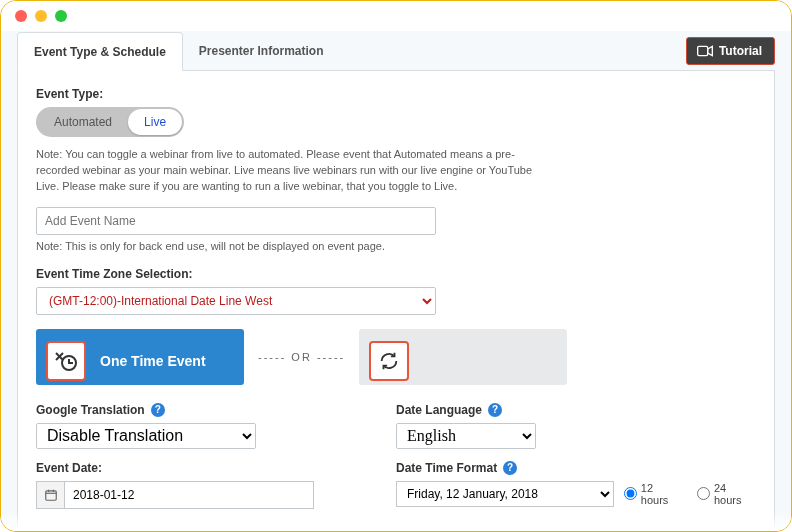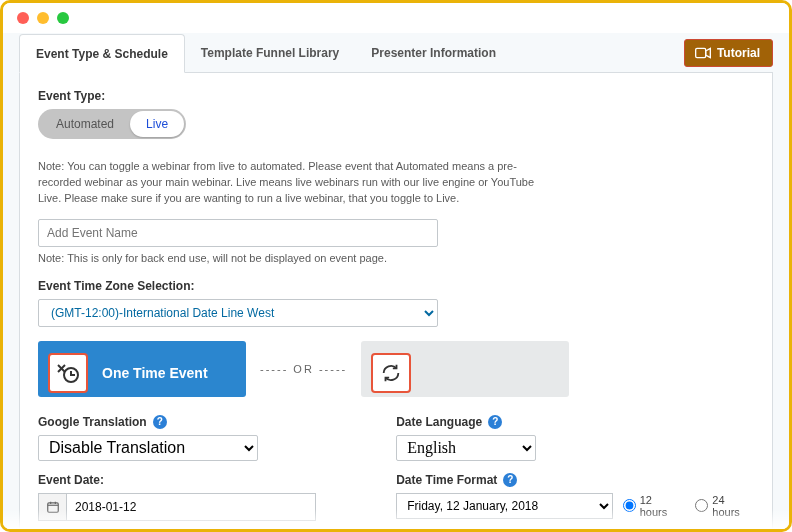--- a/index.html
+++ b/index.html
@@ -6,22 +6,22 @@
   body {
     font-family: -apple-system, "Segoe UI", Arial, sans-serif;
     background: #fff;
     width: 792px;
     height: 532px;
     overflow: hidden;
   }
   .window {
     width: 792px;
     height: 532px;
-    border: 3px solid #eab308;
-    border-radius: 10px;
+    border: 1px solid #eab308;
+    border-radius: 16px;
     overflow: hidden;
     background: #fff;
     display: flex;
     flex-direction: column;
   }
   .titlebar {
     height: 30px;
     display: flex;
     align-items: center;
     padding-left: 14px;
@@ -65,21 +65,21 @@
     border-top-right-radius: 4px;
     position: relative;
     top: 1px;
   }
   .tab.inactive {
     color: #555;
   }
   .spacer { flex: 1; }
   .tutorial-btn {
     align-self: center;
-    background: #a16207;
+    background: #404040;
     color: #fff;
     border: 1px solid #cc4a33;
     border-radius: 3px;
     height: 28px;
     padding: 0 12px 0 10px;
     font-size: 12px;
     font-weight: 600;
     display: flex;
     align-items: center;
     gap: 6px;
@@ -121,21 +121,21 @@
     margin-bottom: 12px;
     max-width: 520px;
   }
   .toggle-pill {
     display: inline-flex;
     background: #c4c4c4;
     border-radius: 999px;
     height: 30px;
     align-items: center;
     padding: 2px;
-    margin-bottom: 20px;
+    margin-bottom: 10px;
   }
   .toggle-opt {
     border: none;
     background: transparent;
     height: 26px;
     padding: 0 16px;
     font-size: 12px;
     border-radius: 999px;
     cursor: pointer;
     color: #555;
@@ -145,21 +145,21 @@
     color: #1d4ed8;
     box-shadow: 0 1px 2px rgba(0,0,0,0.2);
   }
   .text-input, .select {
     width: 400px;
     height: 28px;
     border: 1px solid #c3c8cc;
     border-radius: 2px;
     padding: 0 8px;
     font-size: 12px;
-    color: #0369a1;
+    color: #b91c1c;
     background: #fff;
   }
   .select { appearance: menulist; }
   .section { margin-bottom: 12px; }
   .event-kind-row {
     display: flex;
     align-items: center;
     gap: 14px;
     margin: 14px 0 18px 0;
   }
@@ -244,21 +244,20 @@
   <div class="titlebar">
     <div class="dot red"></div>
     <div class="dot yellow"></div>
     <div class="dot green"></div>
   </div>
 
   <div class="content">
 
     <div class="tabbar">
       <button class="tab active">Event Type &amp; Schedule</button>
-      <button class="tab inactive">Template Funnel Library</button>
       <button class="tab inactive">Presenter Information</button>
       <div class="spacer"></div>
       <button class="tutorial-btn">
         <svg viewBox="0 0 24 16" fill="none" stroke="#fff" stroke-width="2">
           <rect x="1" y="1" width="15" height="14" rx="2" fill="none"></rect>
           <path d="M16 5 L23 1 V15 L16 11 Z" fill="none"></path>
         </svg>
         <span>Tutorial</span>
       </button>
     </div>

